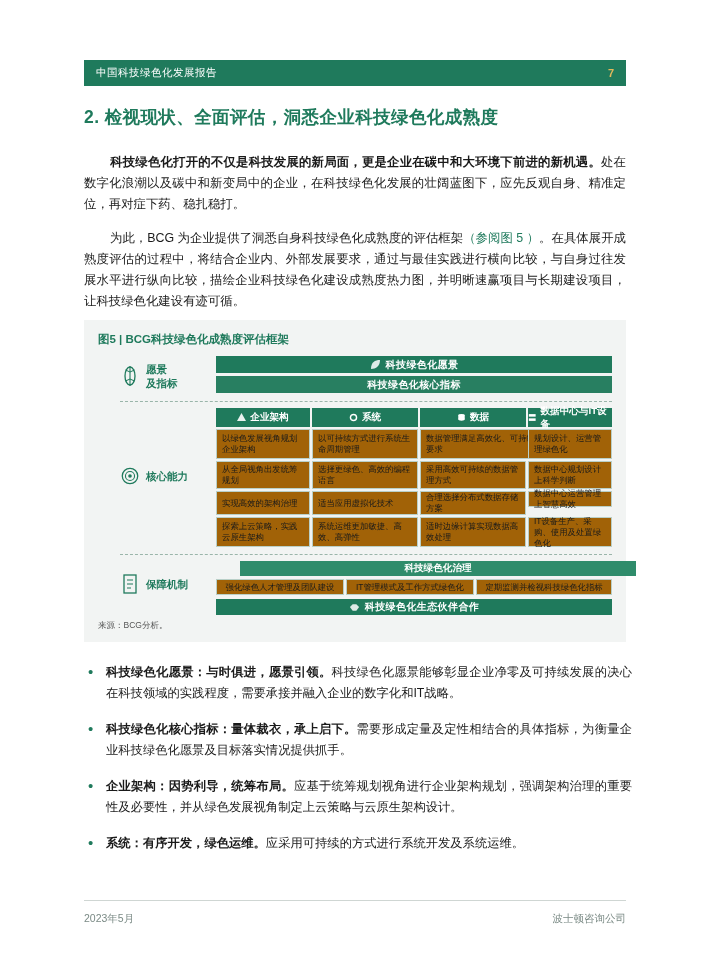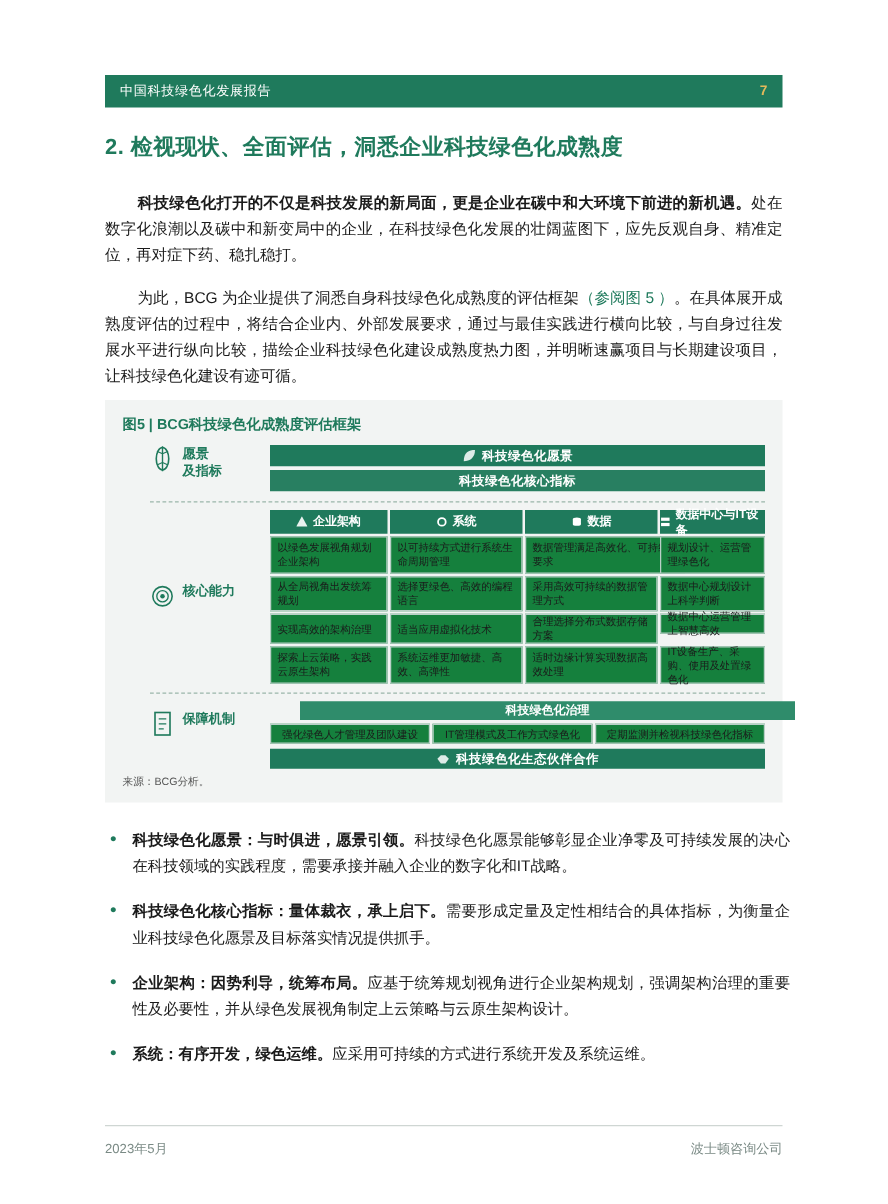--- a/index.html
+++ b/index.html
@@ -55,39 +55,39 @@
   .fig-src{
     position:absolute;left:14px;bottom:10px;
     font-size:8.5px;color:#555;
   }
   .fig-body{
     position:absolute;left:36px;top:36px;width:492px;height:250px;
   }
   .row-label{
     position:absolute;left:0;width:88px;
     font-size:10.5px;color:#1f7a5c;font-weight:bold;
-    display:flex;align-items:flex-start;gap:6px;
+    display:flex;align-items:center;gap:6px;
   }
   .row-label .lbl{line-height:14px;}
   .icon-badge{
     width:20px;height:22px;flex:0 0 20px;
   }
   .bar{
     background:#1f7a5c;color:#fff;font-size:10px;font-weight:bold;
     display:flex;align-items:center;justify-content:center;
     letter-spacing:.4px;
   }
   .bar.mid{background:#287f61;}
   .colhead{
     background:#1f7a5c;color:#fff;font-size:9.6px;font-weight:bold;
     display:flex;align-items:center;justify-content:center;gap:4px;
     height:19px;
   }
   .cell{
-    background:#15803d;border:1px solid #b9cfc7;
+    background:#a16207;border:1px solid #b9cfc7;
     font-size:8.4px;color:#1a1a1a;line-height:11px;
     padding:4px 5px;box-sizing:border-box;
     display:flex;align-items:center;
   }
   .dash-sep{
     position:absolute;left:0;width:492px;height:0;
     border-top:1px dashed #9ab5aa;
   }
   .subbar{
     background:#2f8c6b;color:#fff;font-size:9.6px;font-weight:bold;

